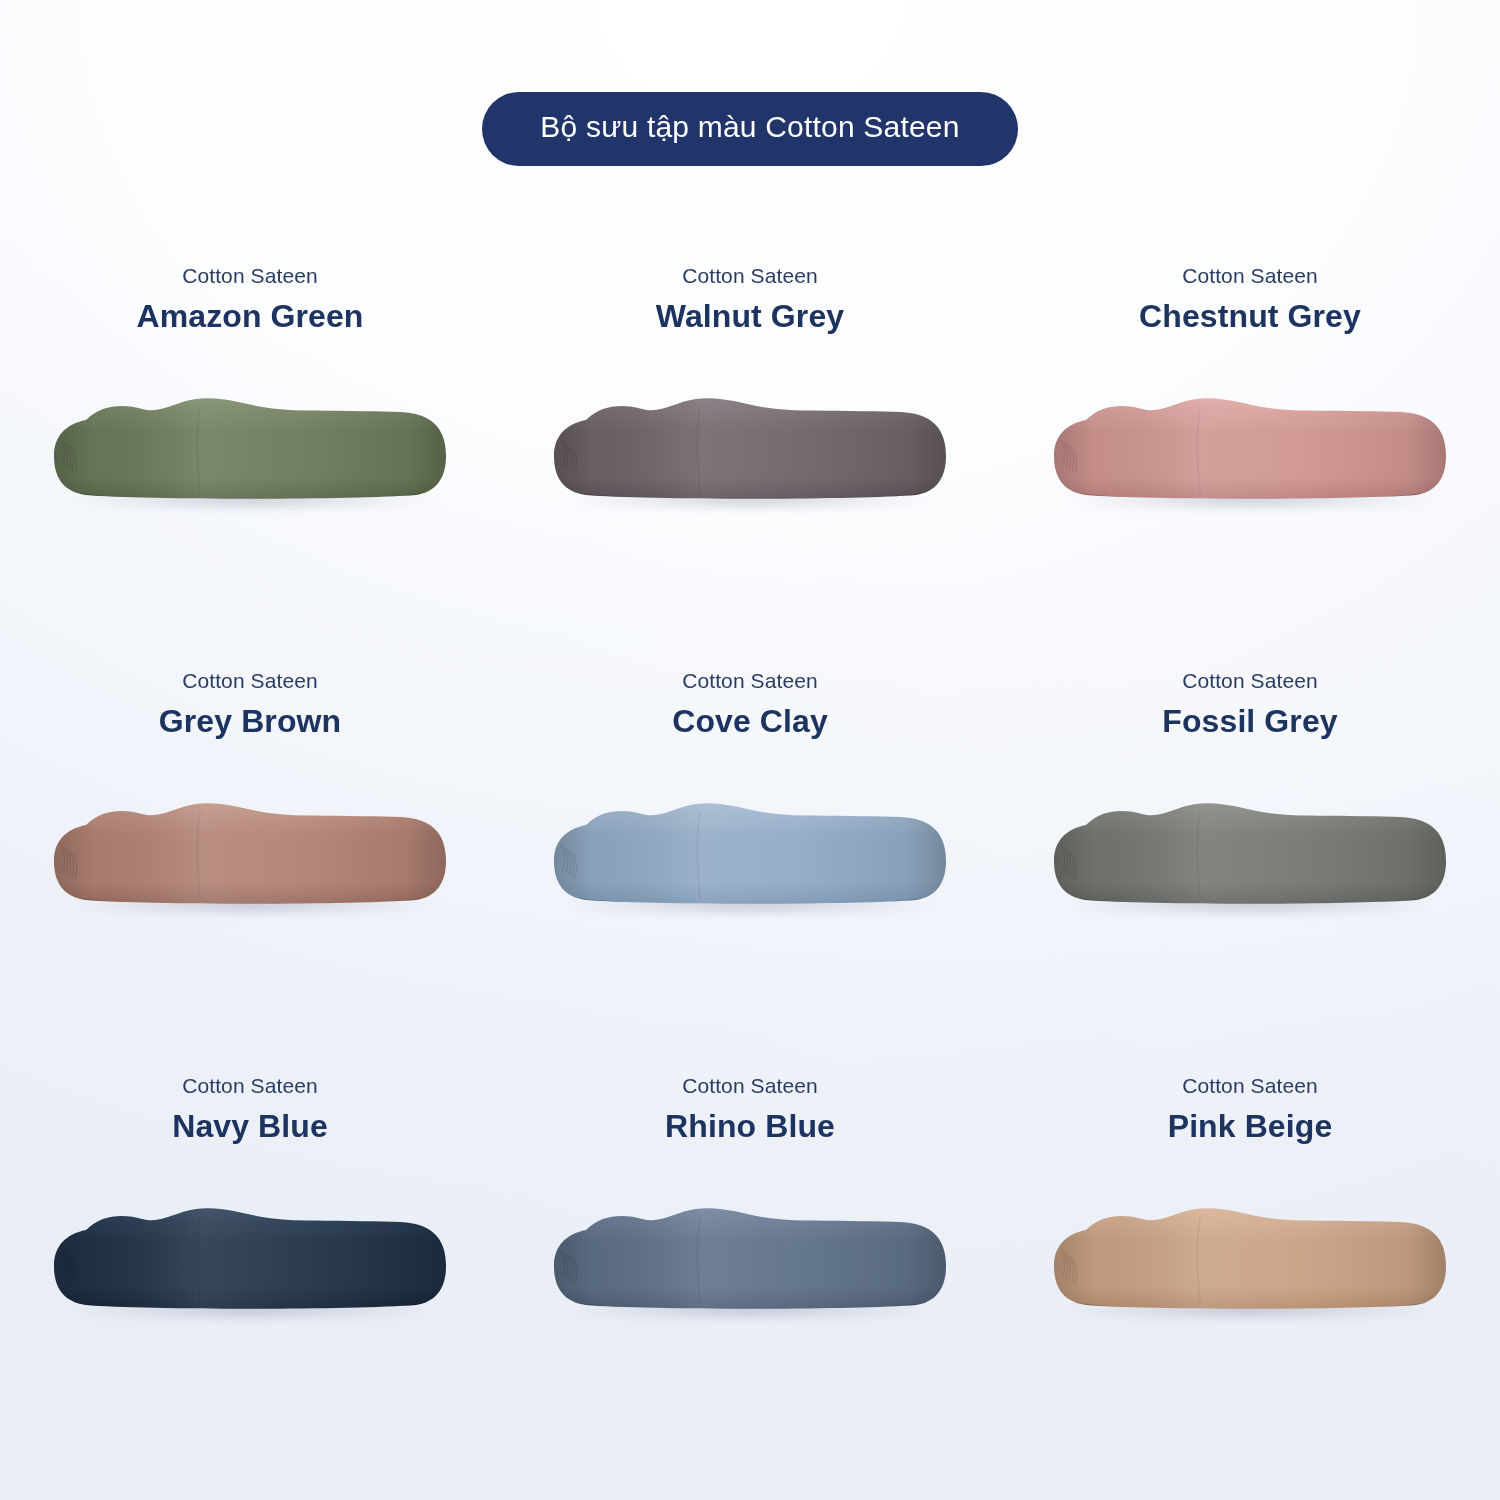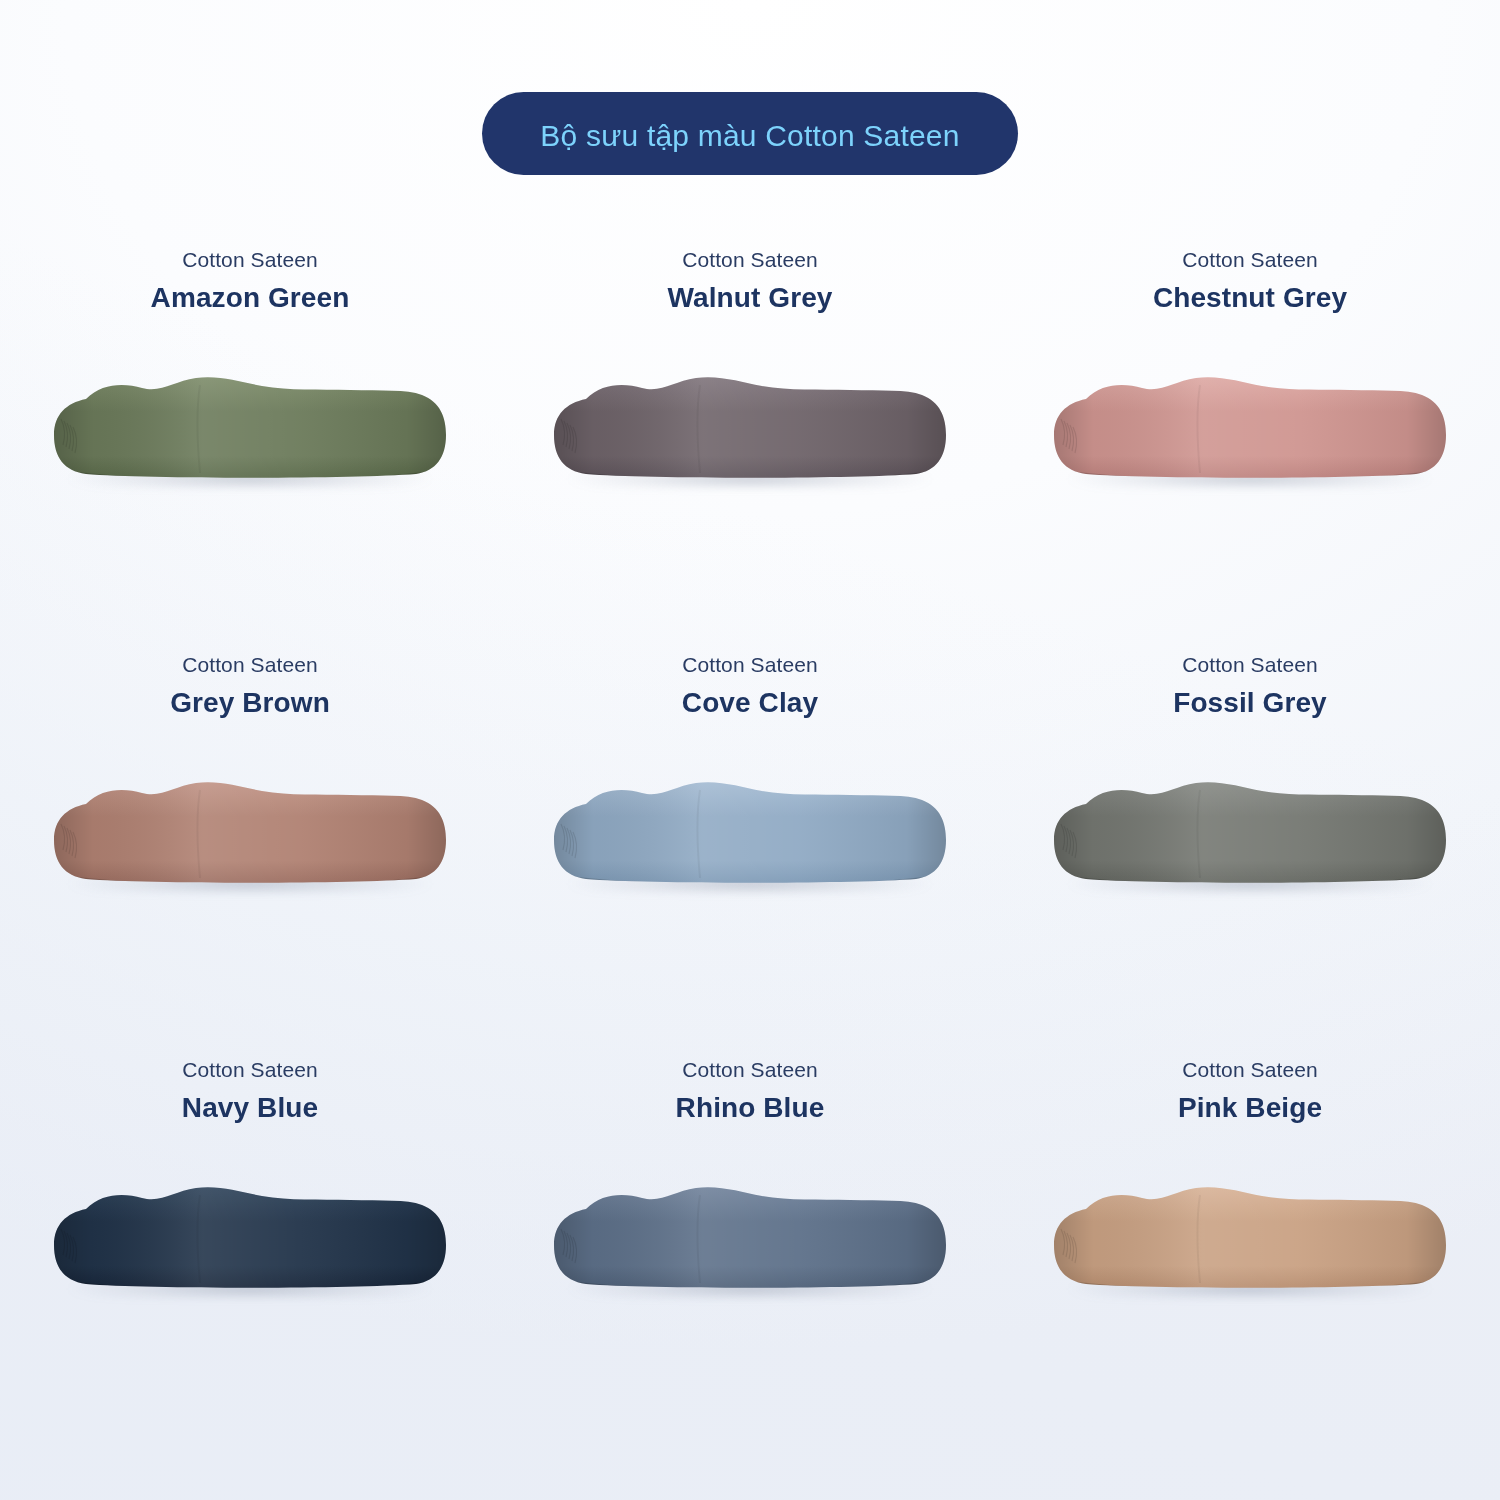--- a/index.html
+++ b/index.html
@@ -18,42 +18,42 @@
   #stage:before{
     content:"";position:absolute;inset:0;
     background:linear-gradient(200deg, rgba(255,255,255,0) 38%, rgba(230,236,246,0.55) 100%);
     pointer-events:none;
   }
 
   
   .badge-wrap{position:absolute;top:92px;left:0;width:1500px;display:flex;justify-content:center;}
   .badge{
     background:#21356b;
-    color:#7dd3fc;
+    color:#ffffff;
     border-radius:42px;
-    padding:29px 58px 24px;
+    padding:20px 58px 24px;
     font-size:30px;
     letter-spacing:.2px;
     line-height:1;
     white-space:nowrap;
   }
 
   
   .grid{
     position:absolute;top:230px;left:0;width:1500px;
     display:grid;
     grid-template-columns:repeat(3,500px);
     grid-template-rows:repeat(3,405px);
   }
   .cell{position:relative;display:flex;flex-direction:column;align-items:center;}
   .cap{
-    font-size:21px;color:#2a3c63;line-height:1.15;margin-top:18px;letter-spacing:.1px;
+    font-size:21px;color:#2a3c63;line-height:1.15;margin-top:34px;letter-spacing:.1px;
   }
   .name{
-    font-size:28px;font-weight:bold;color:#1d3461;line-height:1.2;margin-top:9px;letter-spacing:.1px;
+    font-size:32px;font-weight:bold;color:#1d3461;line-height:1.2;margin-top:9px;letter-spacing:.1px;
   }
 
   
   .pillow-box{
     position:relative;width:400px;height:140px;margin-top:44px;
   }
   .shadow{
     position:absolute;left:14px;right:14px;bottom:12px;height:16px;
     background:radial-gradient(50% 100% at 50% 50%, rgba(96,108,132,.30) 0%, rgba(96,108,132,.12) 55%, rgba(96,108,132,0) 100%);
     filter:blur(4px);

